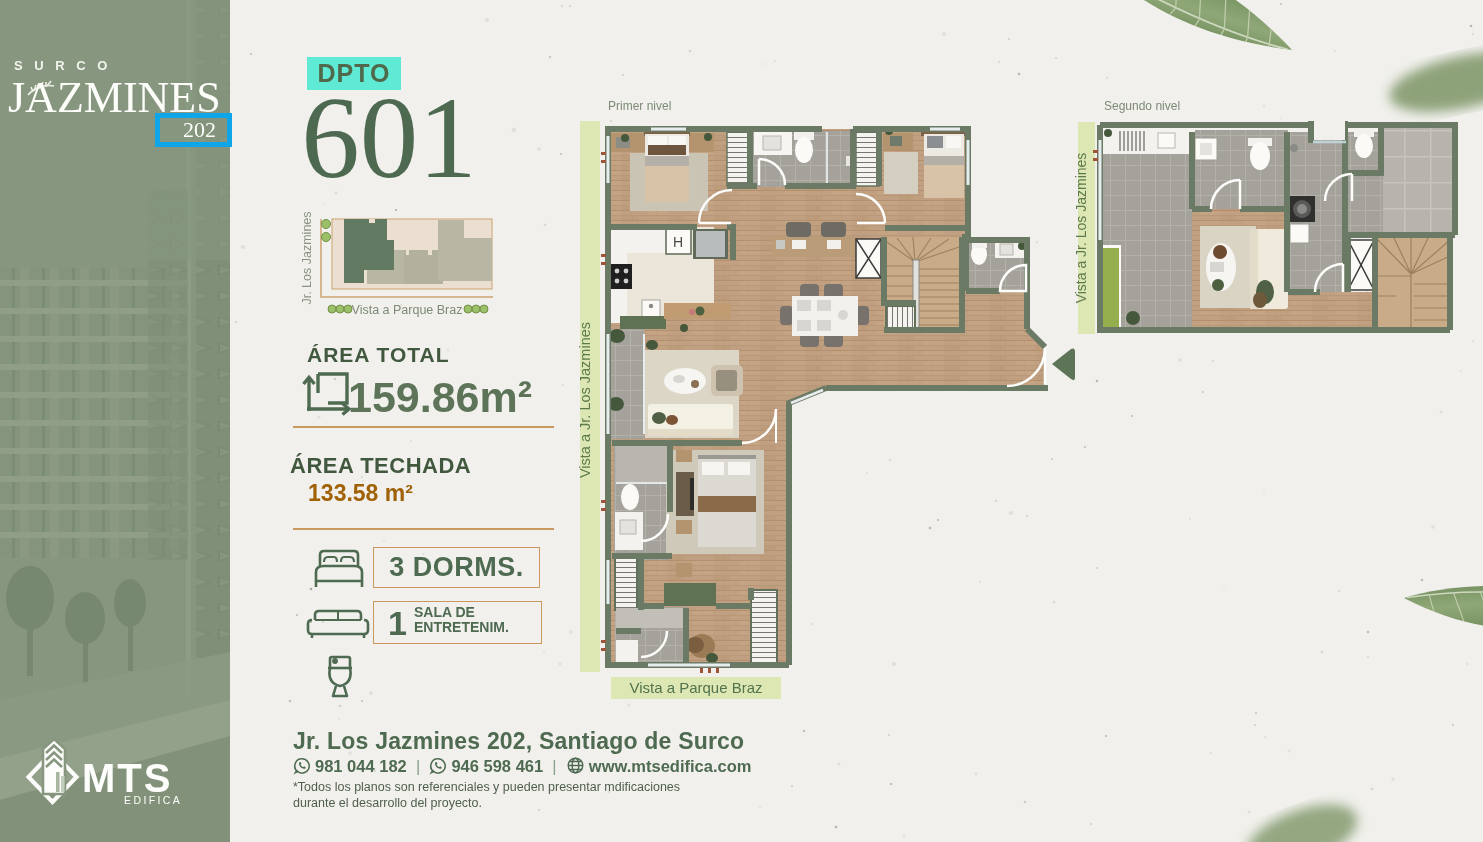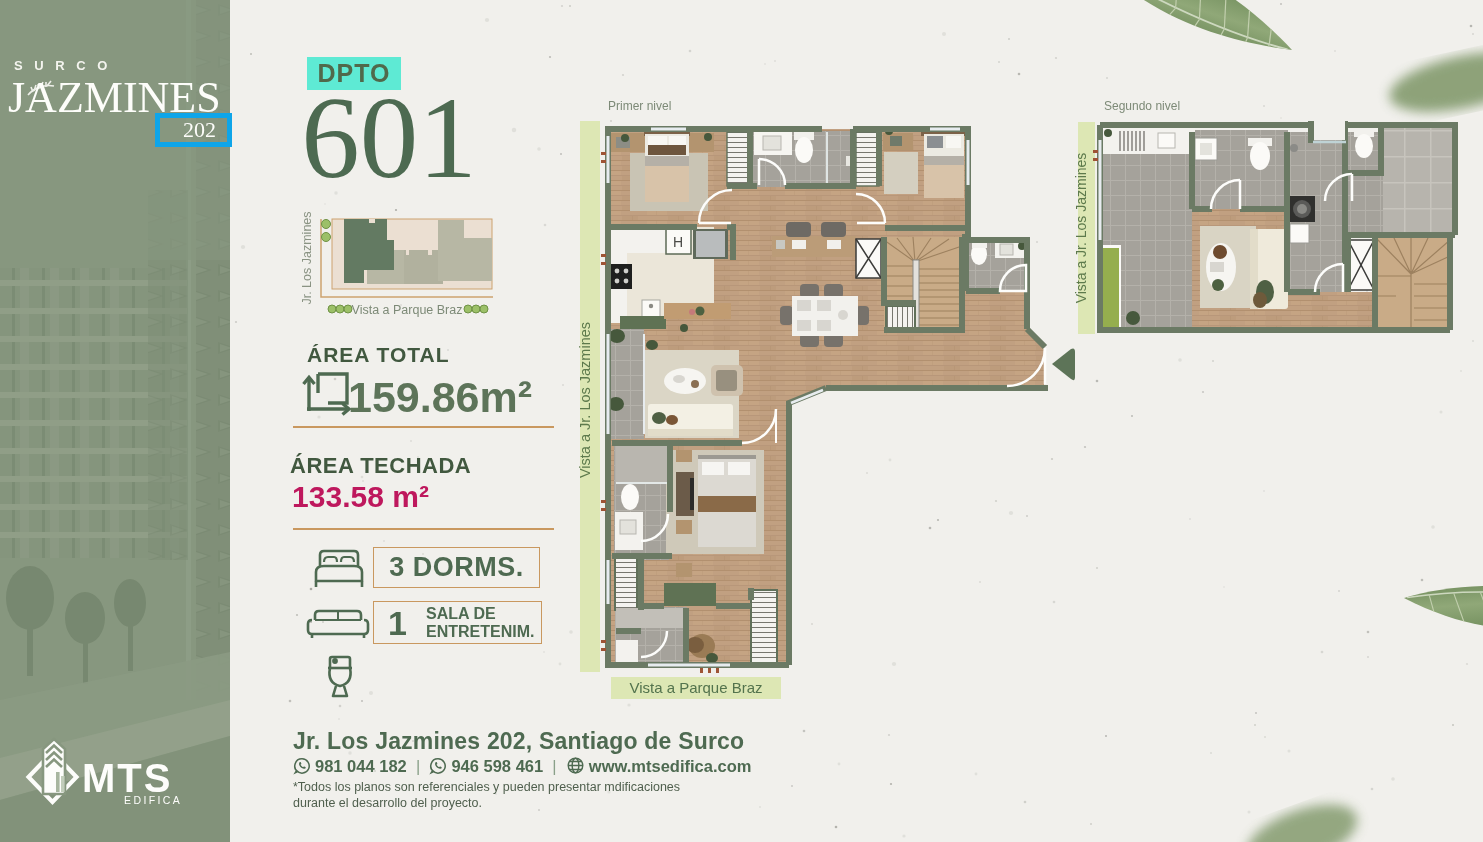--- a/index.html
+++ b/index.html
@@ -15,21 +15,21 @@
   #dpto{left:307px;top:57px;width:94px;height:33px;background:#5eead4;color:#50694b;font-weight:bold;font-size:25px;text-align:center;line-height:33px;letter-spacing:1px;}
   #n601{left:294px;top:71px;width:190px;font-family:"Liberation Serif",serif;font-size:117px;color:#4d6a51;text-align:center;}
   #areatotal{left:307px;top:343px;font-size:21px;font-weight:bold;color:#41583f;letter-spacing:1px;}
   #bignum{left:348px;top:373px;font-size:43px;font-weight:bold;color:#5d7459;}
   .orangeline{height:2px;background:#c9985f;}
   #ol1{left:293px;top:426px;width:261px;}
   #ol2{left:293px;top:528px;width:261px;}
   #tech{left:290px;top:453px;width:141px;text-align:center;}
   #libre{left:444px;top:453px;width:114px;text-align:center;}
   .stath{font-size:22px;font-weight:bold;color:#41583f;letter-spacing:0.5px;white-space:nowrap;}
-  .statv{font-size:30px;font-weight:bold;color:#be185d;margin-top:1px;white-space:nowrap;}
+  .statv{font-size:23px;font-weight:bold;color:#a16207;margin-top:1px;white-space:nowrap;}
   .fbox{border:1.5px solid #c9985f;color:#4e6a51;font-weight:bold;text-align:center;}
   #b1{left:373px;top:547px;width:165px;height:39px;font-size:27px;line-height:39px;letter-spacing:0.5px;}
   #b2{left:373px;top:601px;width:167px;height:41px;}
   #b3{left:373px;top:657px;width:167px;height:41px;font-size:27px;line-height:41px;letter-spacing:0.5px;}
   #addr{left:293px;top:728px;font-size:23px;font-weight:bold;color:#4e6a51;letter-spacing:0.2px;}
   #phones{left:293px;top:756px;font-size:16.5px;font-weight:bold;color:#4e6a51;}
   #disc{left:293px;top:780px;font-size:12.5px;font-weight:normal;color:#4f5f4d;line-height:1.25;}
   
   .nivel{font-size:12px;color:#7d8a77;}
   #vpb{left:611px;top:677px;width:170px;height:22px;background:#dde7b4;color:#53734d;font-size:15px;text-align:center;line-height:22px;}
@@ -808,21 +808,21 @@
   <div class="abs orangeline" id="ol1"></div>
   <div class="abs" id="tech">
       <div class="stath">ÁREA TECHADA</div>
       <div class="statv">133.58 m²</div>
     </div>
   <div class="abs orangeline" id="ol2"></div>
 
   <div class="abs fbox" id="b1">3 DORMS.</div>
   <div class="abs fbox" id="b2">
     <div style="position:absolute;left:14px;top:2px;font-size:34px;">1</div>
-    <div style="position:absolute;left:52px;top:3px;font-size:16px;text-align:left;line-height:1.1;">SALA DE<br>ENTRETENIM.</div>
+    <div style="position:absolute;left:40px;top:3px;font-size:14px;text-align:left;line-height:1.1;">SALA DE<br>ENTRETENIM.</div>
   </div>
 
   <div class="abs" id="addr">Jr. Los Jazmines 202, Santiago de Surco</div>
   <div class="abs" id="phones"><svg width="18" height="18" viewBox="0 0 24 24" style="vertical-align:-3px;margin-right:4px;">
         <path fill="none" stroke="#4e6a51" stroke-width="2" d="M12,2.5 A9.5,9.5 0 1 1 4.8,18.1 L3,21 L6.2,19.6 A9.5,9.5 0 0 1 12,2.5 Z"></path>
         <path fill="#4e6a51" d="M8.6,7.2 c0.3-0.7,1.5-0.8,1.8-0.1 l0.7,1.6 c0.1,0.4-0.2,0.8-0.6,1.1 c-0.3,0.2-0.4,0.6-0.2,1 c0.6,1.1,1.4,1.9,2.6,2.5 c0.4,0.2,0.8,0.1,1-0.2 c0.3-0.4,0.7-0.7,1.1-0.5 l1.5,0.8 c0.7,0.4,0.5,1.5-0.2,1.8 c-1.2,0.6-2.6,0.6-3.8-0.1 c-1.9-1-3.4-2.5-4.2-4.5 C7.9,9.4,8.1,8.2,8.6,7.2 Z"></path>
       </svg>981 044 182&nbsp; <span style="color:#8aa089;font-weight:normal;">|</span> &nbsp;<svg width="18" height="18" viewBox="0 0 24 24" style="vertical-align:-3px;margin-right:4px;">
         <path fill="none" stroke="#4e6a51" stroke-width="2" d="M12,2.5 A9.5,9.5 0 1 1 4.8,18.1 L3,21 L6.2,19.6 A9.5,9.5 0 0 1 12,2.5 Z"></path>
         <path fill="#4e6a51" d="M8.6,7.2 c0.3-0.7,1.5-0.8,1.8-0.1 l0.7,1.6 c0.1,0.4-0.2,0.8-0.6,1.1 c-0.3,0.2-0.4,0.6-0.2,1 c0.6,1.1,1.4,1.9,2.6,2.5 c0.4,0.2,0.8,0.1,1-0.2 c0.3-0.4,0.7-0.7,1.1-0.5 l1.5,0.8 c0.7,0.4,0.5,1.5-0.2,1.8 c-1.2,0.6-2.6,0.6-3.8-0.1 c-1.9-1-3.4-2.5-4.2-4.5 C7.9,9.4,8.1,8.2,8.6,7.2 Z"></path>
       </svg>946 598 461&nbsp; <span style="color:#8aa089;font-weight:normal;">|</span> &nbsp;<svg width="19" height="19" viewBox="0 0 24 24" style="vertical-align:-3.5px;margin-right:4px;">

